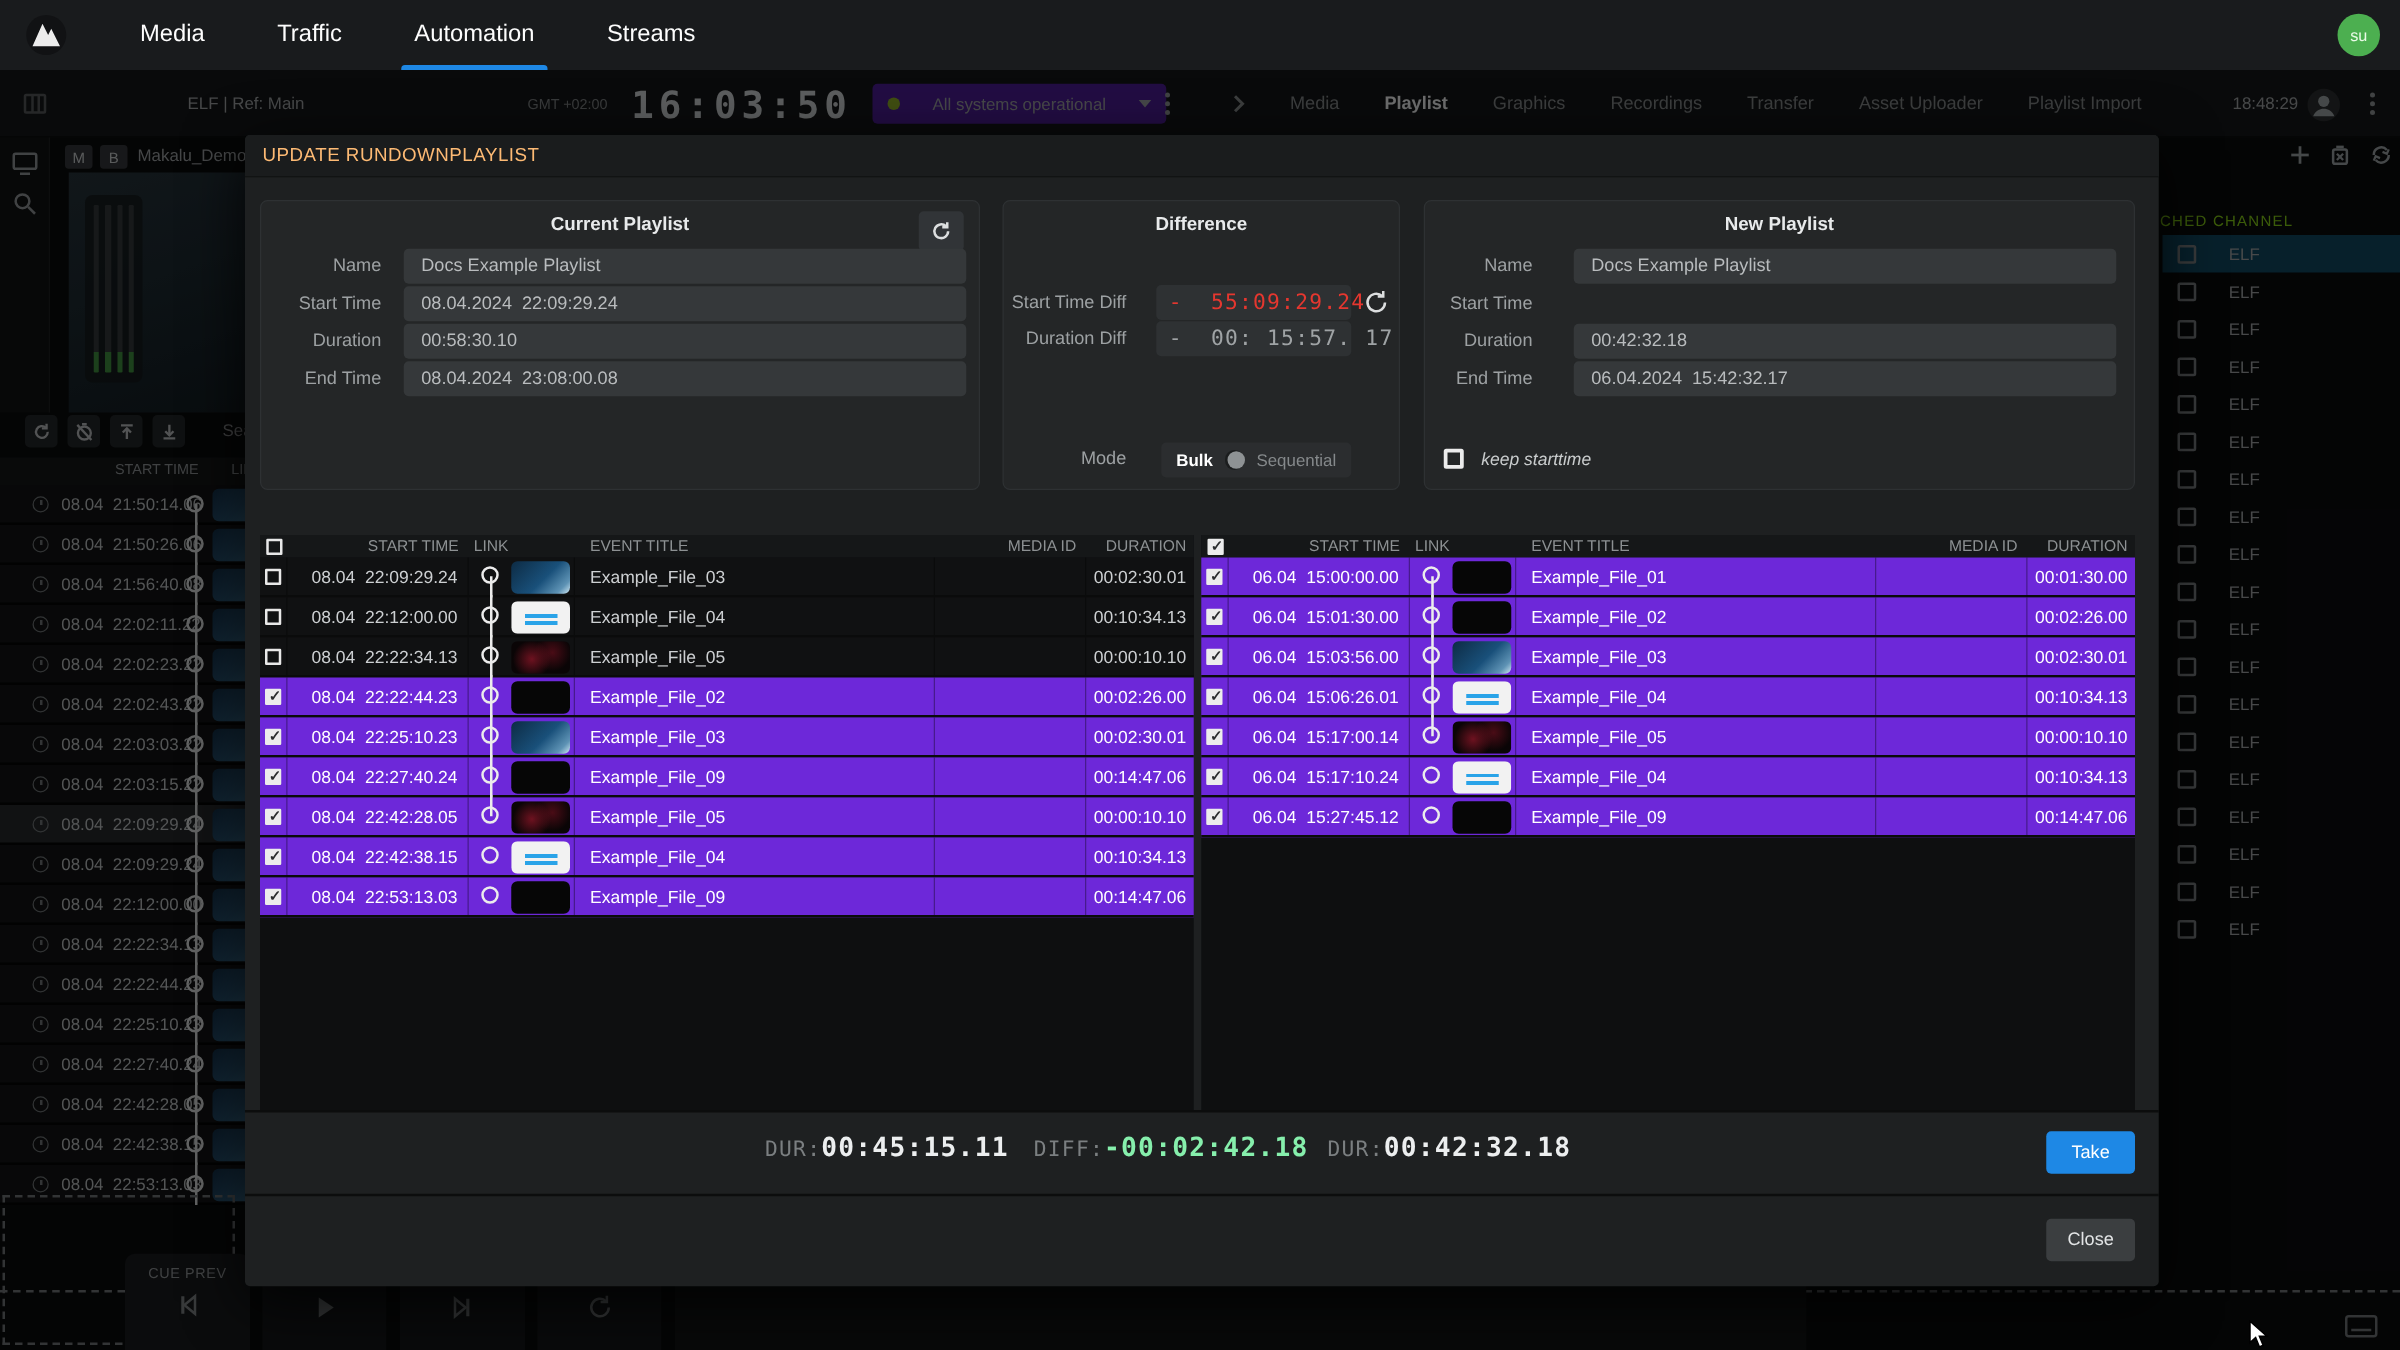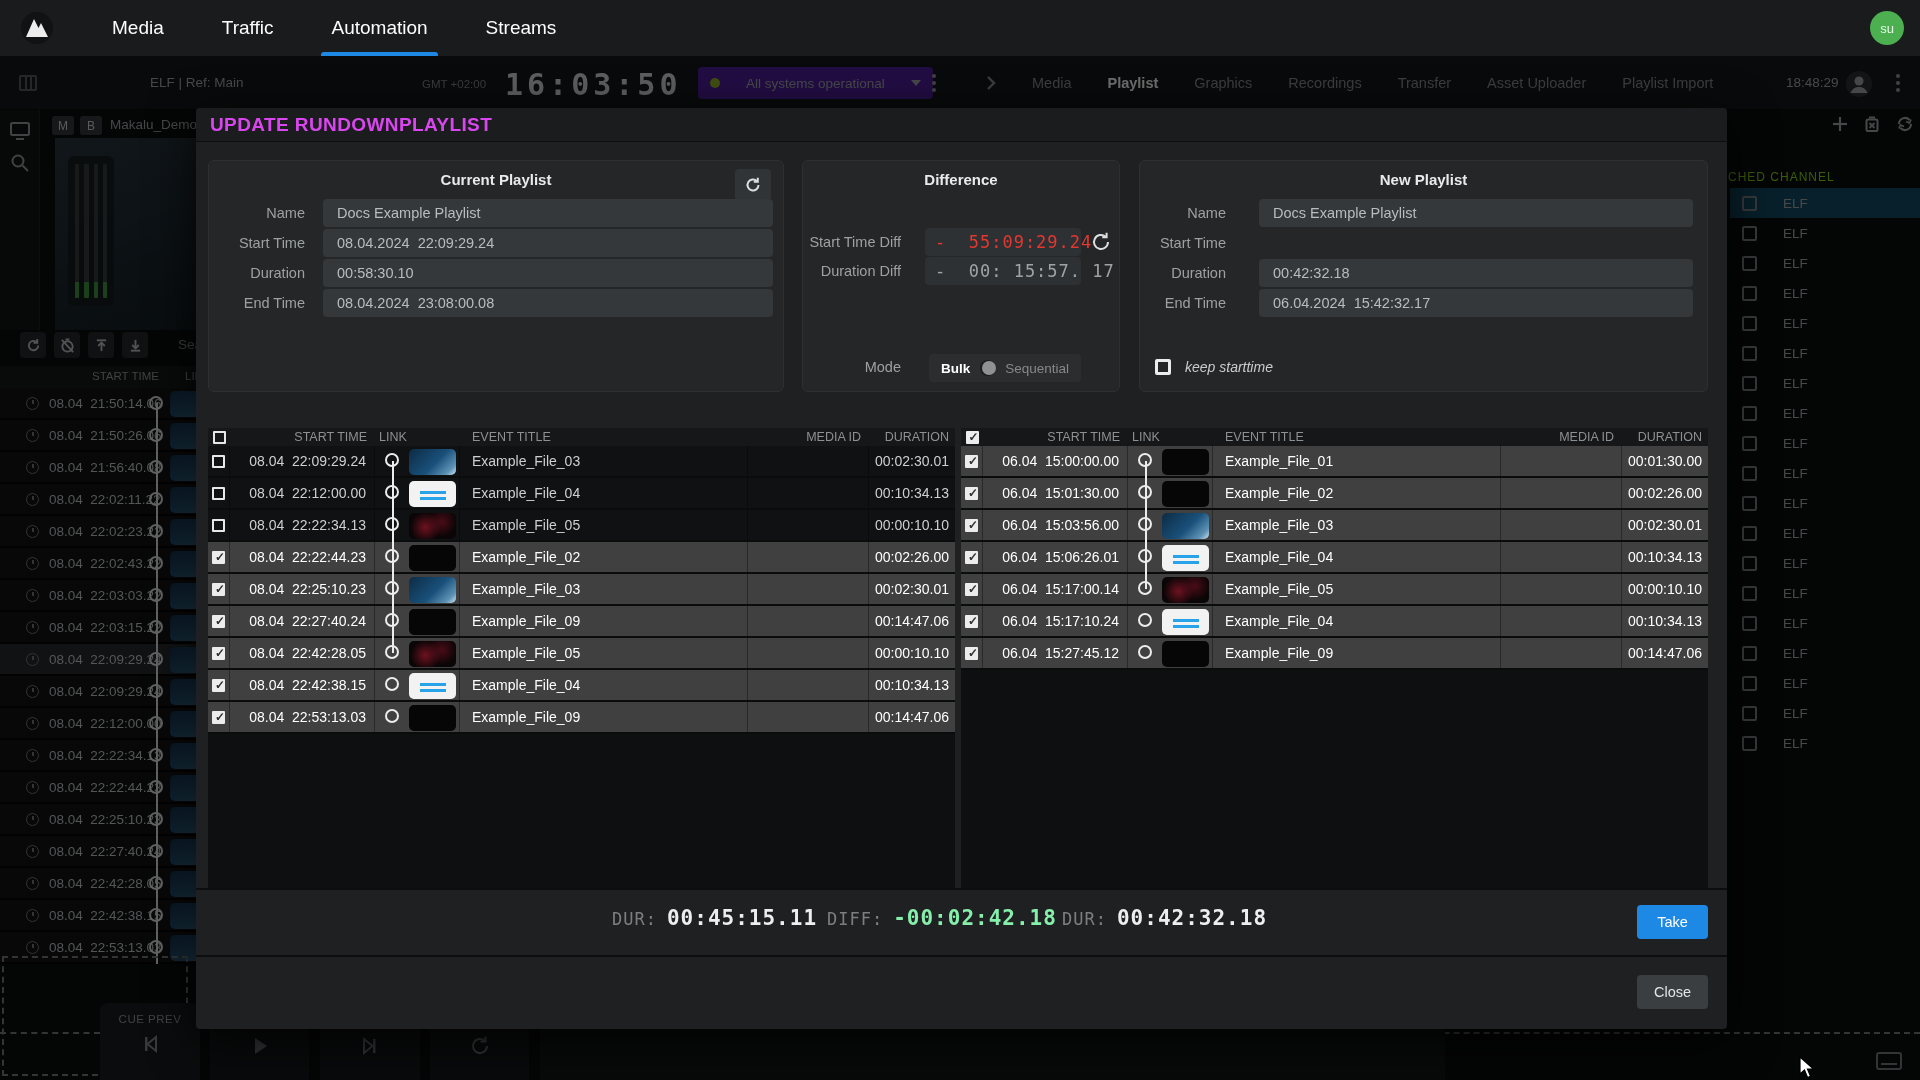--- a/index.html
+++ b/index.html
@@ -75,21 +75,21 @@
   .rp-head { position:absolute; left:1728px; top:170px; color:#84cc16; font-size:12px; letter-spacing:1px; }
   .rp-rows { position:absolute; left:1730px; top:188px; width:190px; }
   .rp-row { height:30px; display:flex; align-items:center; gap:26px; padding-left:12px; }
   .rp-row.sel { background:#10475f; }
   .rp-cb { width:15px; height:15px; border:2px solid #7d8183; border-radius:2px; }
   .rp-lbl { color:#9da1a3; font-size:13.5px; }
 
   
   .modal { position:absolute; left:196px; top:108px; width:1531px; height:921px; background:#1e2021; border-radius:4px; box-shadow:0 12px 48px rgba(0,0,0,0.8); z-index:30; }
   .modal-header { height:34px; background:#1a1c1d; border-bottom:1px solid #0c0d0d; border-radius:4px 4px 0 0; display:flex; align-items:center; padding-left:14px; }
-  .modal-title { color:#d946ef; font-size:19px; font-weight:bold; letter-spacing:0.4px; }
+  .modal-title { color:#fdba74; font-size:15px; font-weight:normal; letter-spacing:0.4px; }
 
   .panel { position:absolute; top:52px; height:232px; background:#242627; border:1px solid #2e3133; border-radius:6px; }
   .panel-title { text-align:center; margin-top:10px; color:#e8eaeb; font-size:15px; font-weight:bold; }
   .p-current { left:12px;  width:576px; }
   .p-diff    { left:606px; width:318px; }
   .p-new     { left:943px; width:569px; }
   .f-label { position:absolute; text-align:right; color:#9da1a3; font-size:14.5px; }
   .f-input { position:absolute; height:28px; background:#35383a; border-radius:4px; color:#b9bcbe; font-size:14.5px; line-height:28px; padding-left:14px; white-space:pre; }
   .refresh-btn { position:absolute; right:12px; top:8px; width:36px; height:32px; background:#313437; border-radius:4px; display:flex; align-items:center; justify-content:center; }
   .digi-box { position:absolute; height:28px; background:#2e3133; border-radius:4px; line-height:28px; padding-left:10px; white-space:pre; font-size:17px; letter-spacing:1px; }
@@ -117,39 +117,39 @@
   .c-start { width:145px; text-align:right; padding-right:8px; }
   .c-link { width:85px; position:relative; }
   .c-title { width:288px; padding-left:12px; }
   .c-media { width:121px; text-align:right; padding-right:8px; }
   .c-dur { width:86px; text-align:right; padding-right:6px; }
   .trow { display:flex; height:32px; align-items:center; background:#101112; border-bottom:2px solid #0a0b0b; color:#cdd0d2; font-size:14px; }
   .trow > div { align-self:stretch; display:flex; align-items:center; border-right:1px solid rgba(0,0,0,0.35); }
   .trow .c-start { justify-content:flex-end; white-space:pre; }
   .trow .c-dur { justify-content:flex-end; border-right:none; }
   .trow .c-media { justify-content:flex-end; }
-  .trow.on { background:#404040; color:#ffffff; }
+  .trow.on { background:#6d28d9; color:#ffffff; }
   .cb { width:13px; height:13px; border:2px solid #e8e8e8; border-radius:1px; position:relative; }
   .cb.ck { background:#ececec; border-color:#ececec; }
   .cb.ck::after { content:"\2713"; position:absolute; left:1px; top:-3px; color:#2b2d2e; font-size:12px; font-weight:bold; }
   .ring { width:14px; height:14px; border:2px solid #ececec; border-radius:50%; background:transparent; position:relative; z-index:2; }
   .c-link .ring { position:absolute; left:10px; top:7px; }
   .c-link .line { position:absolute; left:17px; width:2px; background:#ececec; z-index:1; display:none; }
   .c-link.t-top .line { display:block; top:50%; bottom:-2px; }
   .c-link.t-mid .line { display:block; top:-2px; bottom:-2px; }
   .c-link.t-bottom .line { display:block; top:-2px; bottom:50%; }
   .thumb { position:absolute; left:34px; top:3px; width:47px; height:26px; border-radius:5px; background:#050505; }
   .thumb.t-sky { background:linear-gradient(135deg,#0d2b44 0%,#19507a 55%,#5e93b5 85%,#cfe7f2 100%); }
   .thumb.t-red { background:#0a0506; background-image:radial-gradient(circle at 35% 55%, #6e1220 0%, rgba(110,18,32,0) 45%), radial-gradient(circle at 70% 35%, #4a0c16 0%, rgba(74,12,22,0) 40%); }
   .thumb.t-bunny { background:#f2f2f2; background-image:repeating-linear-gradient(0deg, transparent 0 7px, #29a3e8 7px 10px, transparent 10px 13px, #29a3e8 13px 16px, transparent 16px 26px); background-size:26px 26px; background-position:center; background-repeat:no-repeat; }
   .thumb.t-black { background:#060606; }
 
   
   .m-div { position:absolute; left:0; width:1531px; border-top:2px solid #0c0d0d; }
-  .foot-g { position:absolute; display:flex; align-items:baseline; gap:10px; top:798px; height:34px; }
+  .foot-g { position:absolute; display:flex; align-items:baseline; top:798px; height:34px; }
   .foot-lbl { font-size:17px; color:#7b7f81; letter-spacing:1px; }
   .foot-val { font-size:21px; letter-spacing:1px; font-weight:bold; }
   .fv-white { color:#eceeef; }
   .fv-orange { color:#86efac; }
   .btn { position:absolute; left:1441px; width:71px; height:34px; border:none; border-radius:4px; font-size:14.5px; font-family:"Liberation Sans",sans-serif; display:flex; align-items:center; justify-content:center; }
   .btn-take { top:797px; background:#1e88e5; color:#ffffff; }
   .btn-close { top:867px; background:#3b3e40; color:#e3e5e6; }
 
   .clk { width:13px; height:13px; border:1.5px solid #6f7375; border-radius:50%; position:relative; flex:none; }
   .clk::after { content:""; position:absolute; left:5px; top:2px; width:1.5px; height:4px; background:#6f7375; }

